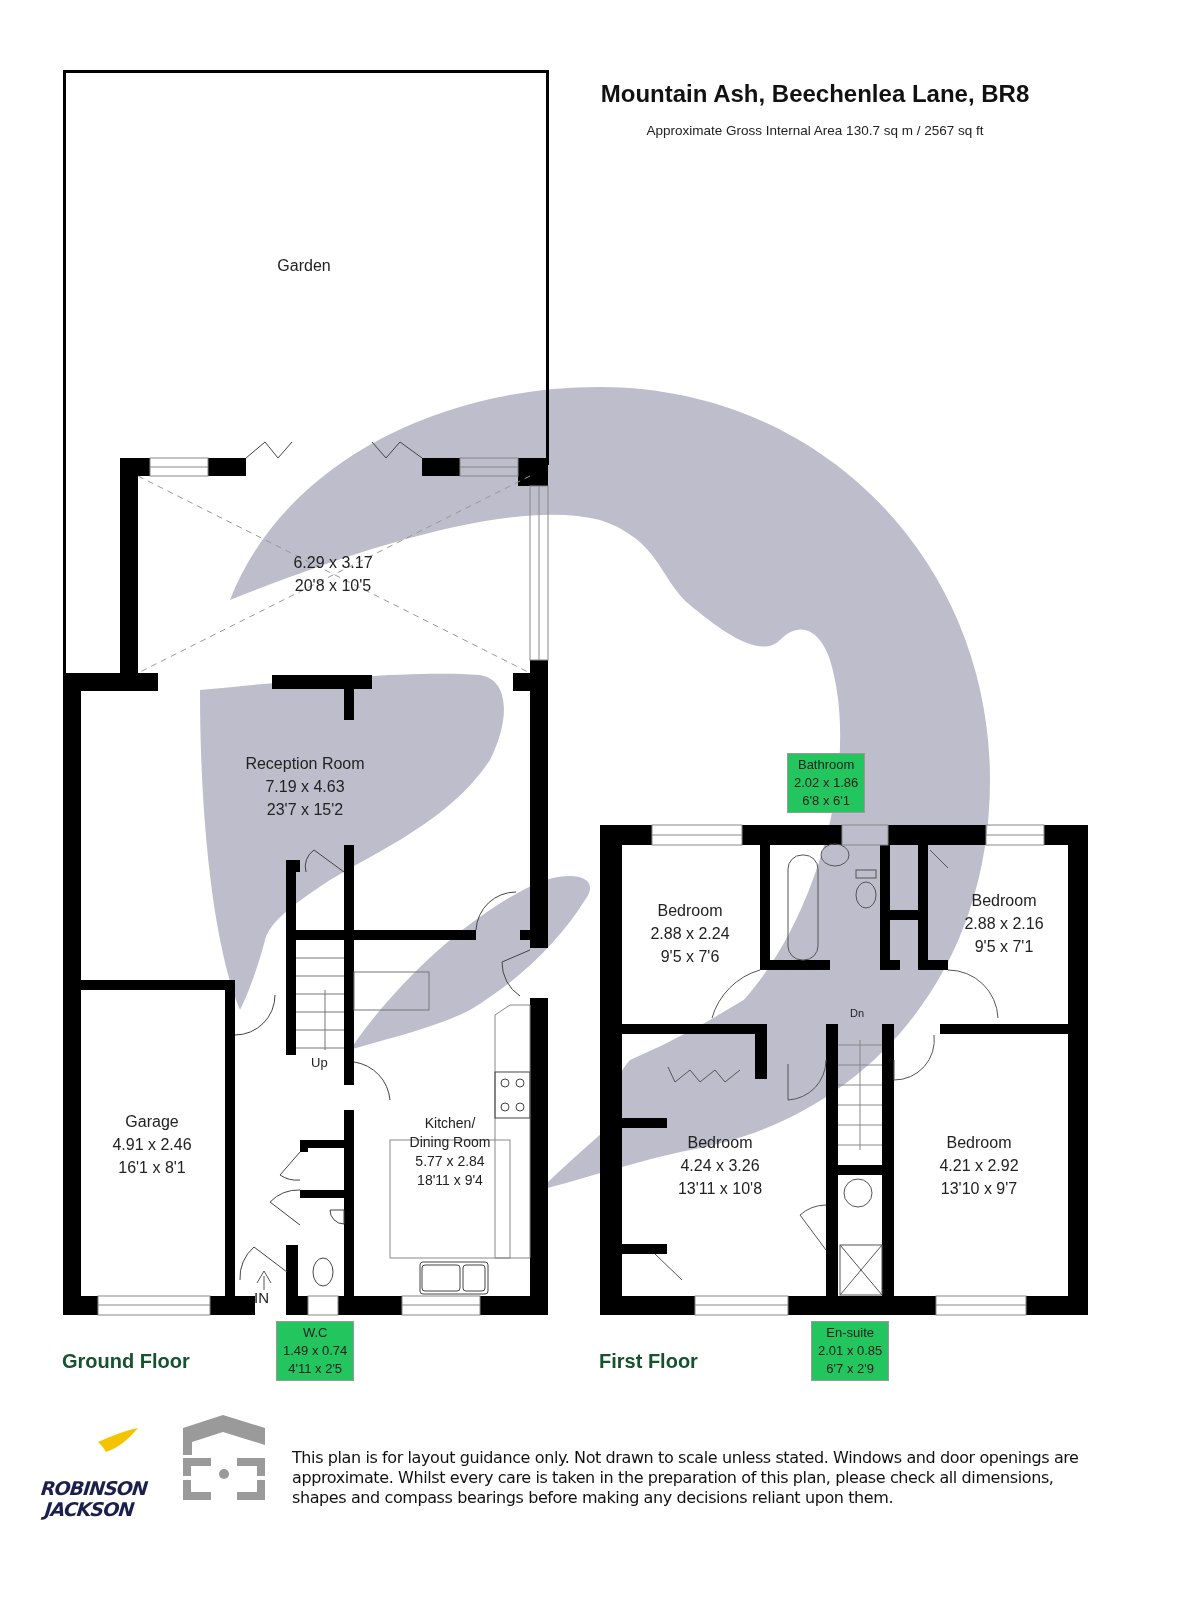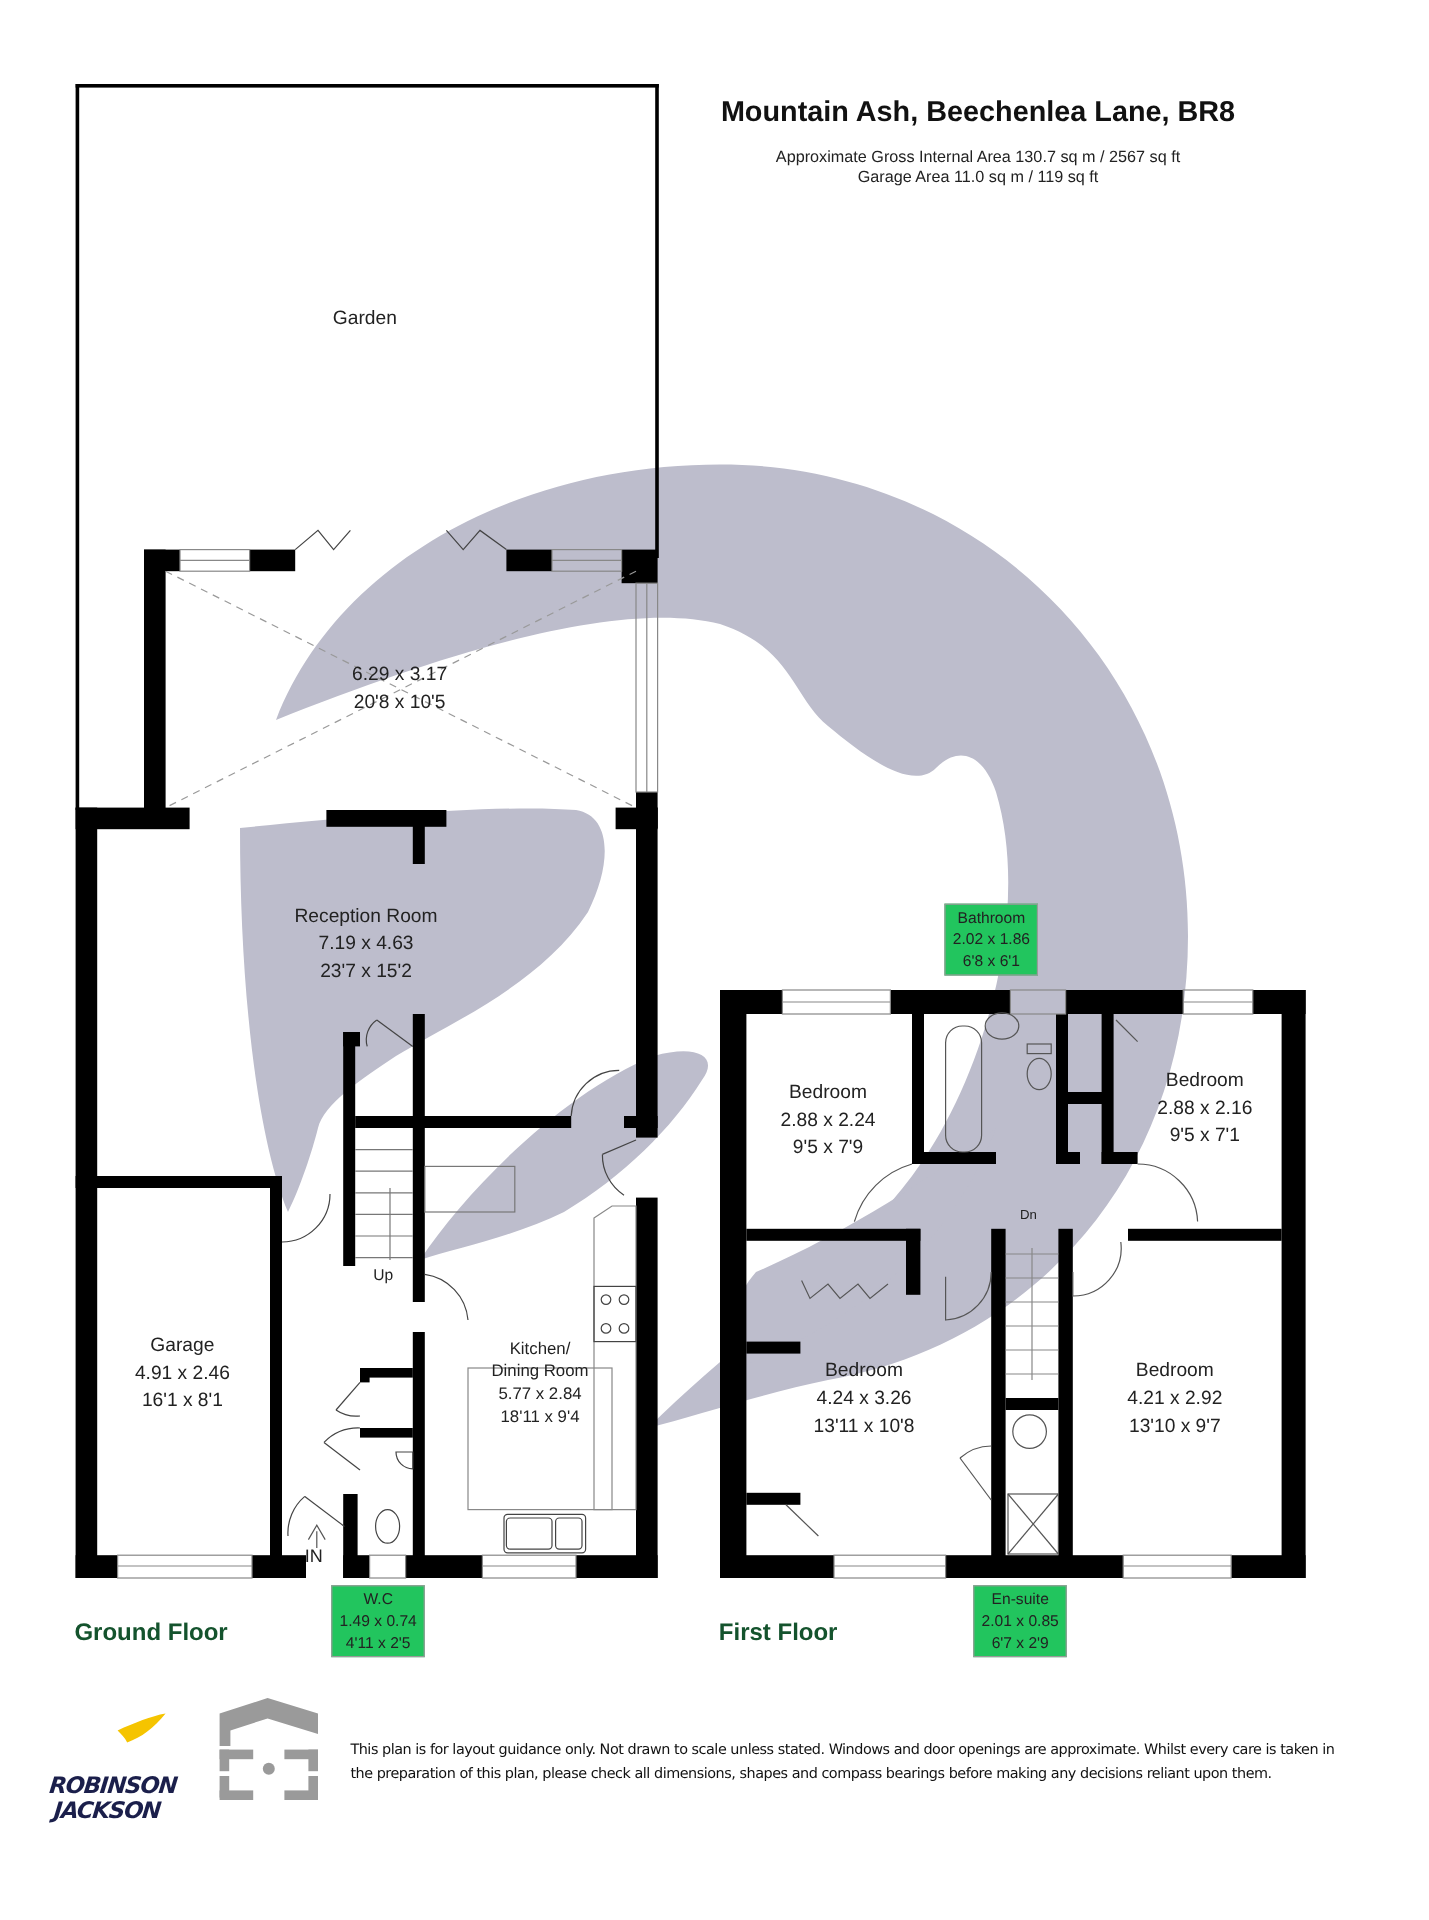--- a/index.html
+++ b/index.html
@@ -5,21 +5,21 @@
   html, body { margin:0; padding:0; background:#ffffff; }
   body { width:1191px; height:1600px; position:relative; overflow:hidden; font-family:"Liberation Sans", sans-serif; color:#111; }
   .abs { position:absolute; }
   #plan-svg { position:absolute; left:0; top:0; width:1191px; height:1600px; }
   .title { left:560px; top:80px; width:510px; text-align:center; font-size:24px; font-weight:bold; color:#111; }
   .area-lines { left:560px; top:122px; width:510px; text-align:center; font-size:13.5px; line-height:17px; color:#222; }
   .lbl { text-align:center; font-size:16px; line-height:23px; color:#222; transform:translateX(-50%); white-space:nowrap; }
   .lbl-sm { font-size:14px; line-height:19px; }
   .boxlbl { border:1px solid #999; background:#22c55e; text-align:center; font-size:13px; line-height:18px; color:#222; padding:2px 6px; white-space:nowrap; }
   .floor-lbl { font-size:20px; font-weight:bold; color:#14532d; }
-  .disclaimer { left:292px; top:1448px; width:820px; font-family:"DejaVu Sans", sans-serif; font-size:12px; line-height:20px; color:#111; letter-spacing:-0.4px; }
+  .disclaimer { left:292px; top:1448px; width:820px; font-family:"DejaVu Sans", sans-serif; font-size:16px; line-height:20px; color:#111; letter-spacing:-0.4px; }
   .disclaimer .producer { font-weight:bold; display:block; }
   .brand { left:40px; top:1478px; width:110px; font-family:"DejaVu Sans", sans-serif; font-weight:900; font-style:italic; color:#1b1f4b; font-size:19px; line-height:21px; letter-spacing:-1px; transform:skewX(-6deg); }
   .marker { font-size:13px; color:#222; }
 </style>
 </head>
 <body>
 
 <svg id="plan-svg" viewBox="0 0 1191 1600" xmlns="http://www.w3.org/2000/svg">
 
   <g fill="#bdbdcc">
@@ -214,21 +214,20 @@
     <rect x="183" y="1480" width="8" height="18"></rect>
       <rect x="183" y="1492" width="28" height="8"></rect>
     <rect x="257" y="1480" width="8" height="18"></rect>
       <rect x="237" y="1492" width="28" height="8"></rect>
   </g>
 </svg>
 
 <div class="abs title">Mountain Ash, Beechenlea Lane, BR8</div>
 <div class="abs area-lines">
   <div>Approximate Gross Internal Area 130.7 sq m / 2567 sq ft</div>
-  <div>Garage Area 11.0 sq m / 119 sq ft</div>
 </div>
 
 <div class="abs lbl" style="left:304px;top:254px;">
   <div>Garden</div>
 </div>
 <div class="abs lbl" style="left:333px;top:551px;">
   <div>6.29 x 3.17</div>
   <div>20'8 x 10'5</div>
 </div>
 <div class="abs lbl" style="left:305px;top:752px;">
@@ -257,21 +256,21 @@
 <div class="abs floor-lbl" style="left:62px;top:1350px;">Ground Floor</div>
 
 <div class="abs boxlbl" style="left:787px;top:753px;">
   <div>Bathroom</div>
   <div>2.02 x 1.86</div>
   <div>6'8 x 6'1</div>
 </div>
 <div class="abs lbl" style="left:690px;top:899px;">
   <div>Bedroom</div>
   <div>2.88 x 2.24</div>
-  <div>9'5 x 7'9</div>
+  <div>9'5 x 7'6</div>
 </div>
 <div class="abs lbl" style="left:1004px;top:889px;">
   <div>Bedroom</div>
   <div>2.88 x 2.16</div>
   <div>9'5 x 7'1</div>
 </div>
 <div class="abs marker" style="left:850px;top:1007px;font-size:11px;">Dn</div>
 <div class="abs lbl" style="left:720px;top:1131px;">
   <div>Bedroom</div>
   <div>4.24 x 3.26</div>

